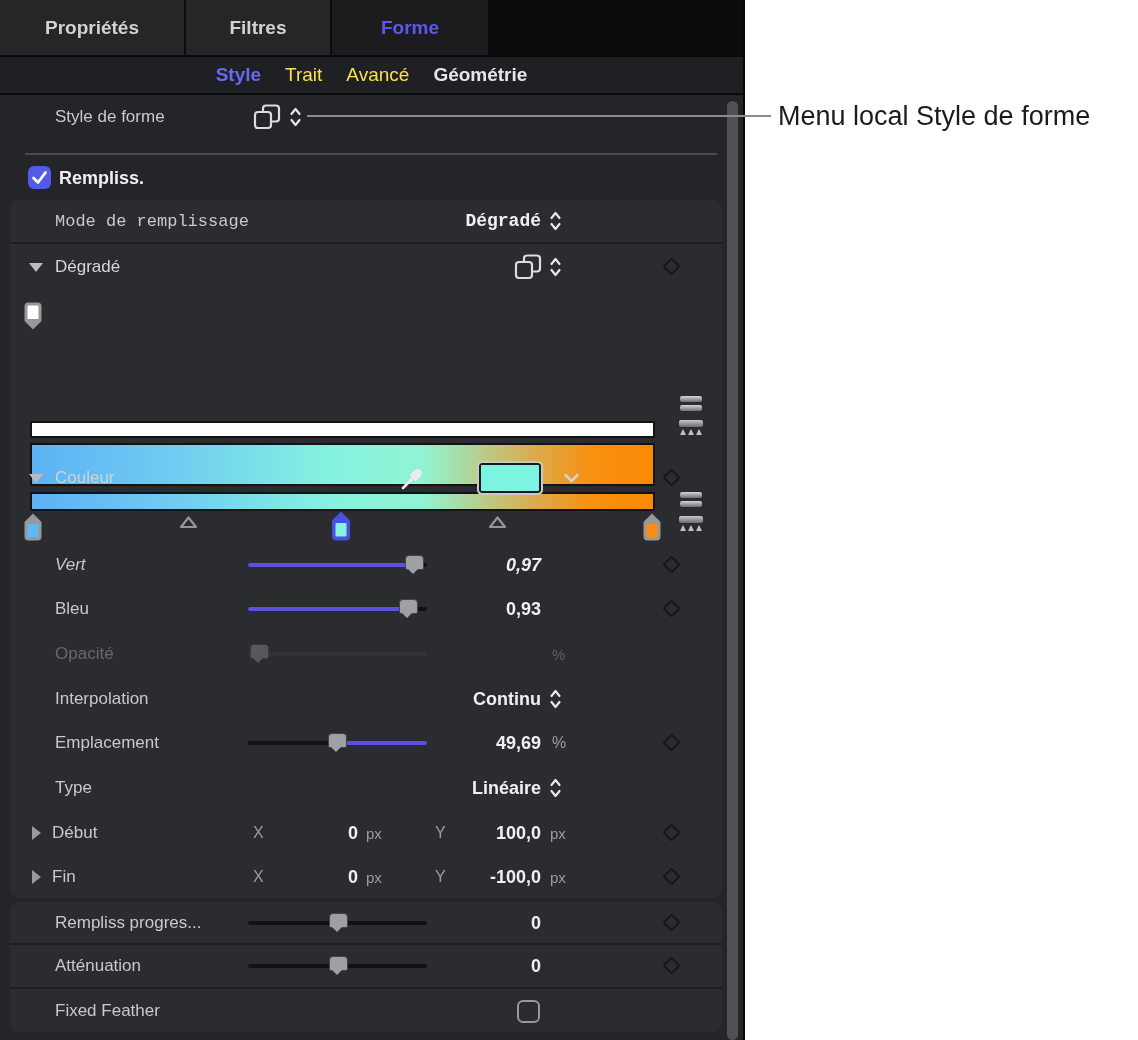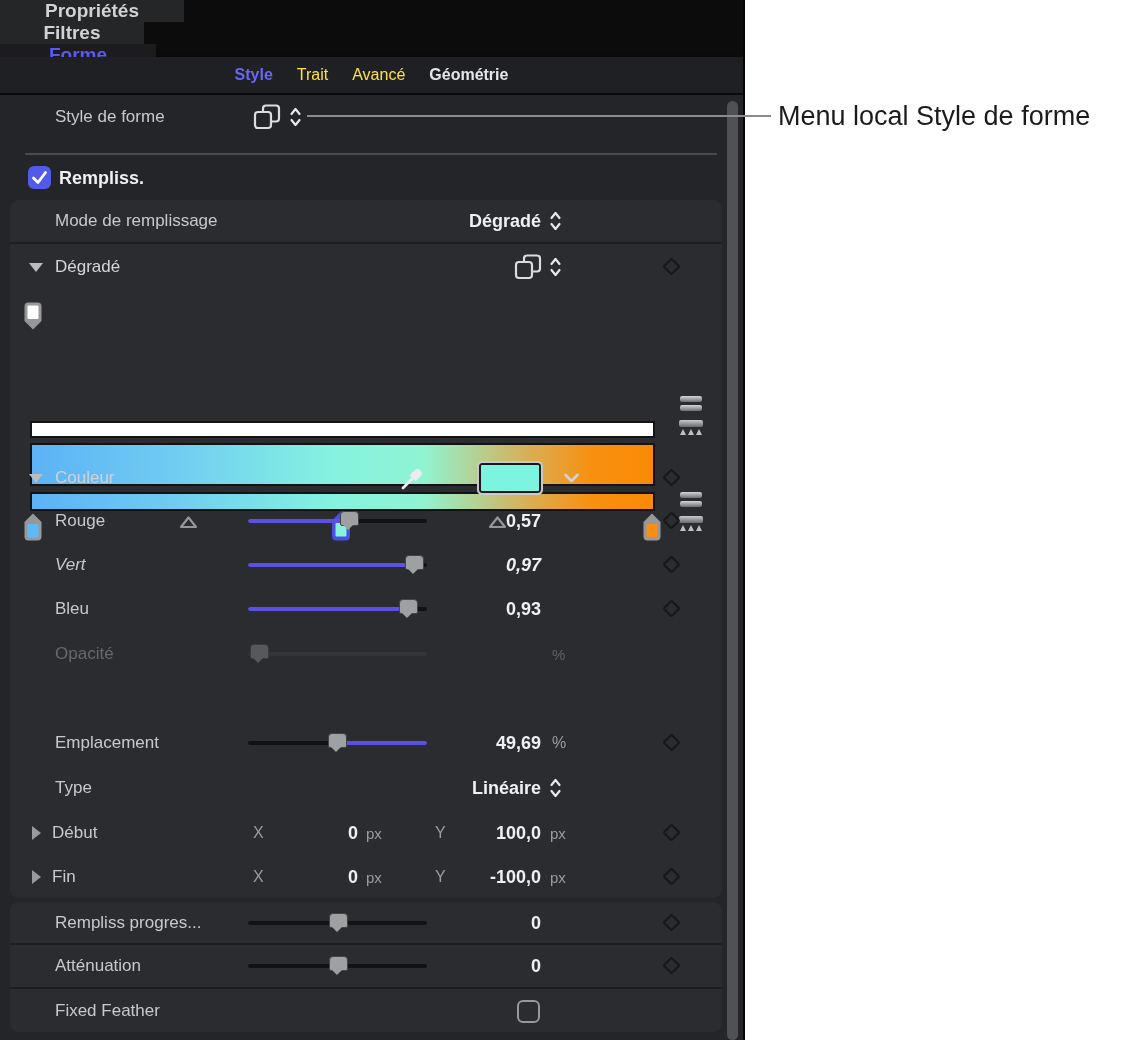--- a/index.html
+++ b/index.html
@@ -4,30 +4,30 @@
 <style>
   * { margin:0; padding:0; box-sizing:border-box; }
   body { background:#ffffff; font-family:"Liberation Sans", sans-serif; }
   .stage { position:relative; width:1138px; height:1040px; background:#ffffff; overflow:hidden; }
 
   .panel { position:absolute; left:0; top:0; width:745px; height:1040px;
            background:#242528; border-right:2px solid #060607; }
 
   
   .tabbar { position:absolute; left:0; top:0; width:743px; height:57px;
-            display:flex; background:#0c0c0d; border-bottom:2px solid #0a0a0b;flex-direction:column; }
+            display:flex; background:#0c0c0d; border-bottom:2px solid #0a0a0b; }
   .tab { height:55px; display:flex; align-items:center; justify-content:center;
          background:#252628; border-right:2px solid #0c0c0d;
          font-size:19px; font-weight:bold; color:#d2d2d4; }
   .tab:last-child { border-right:none; }
   .tab.active { background:#1c1c1e; color:#5b58ef; }
 
   .subtabbar { position:absolute; left:0; top:57px; width:743px; height:38px;
                display:flex; align-items:center; justify-content:center; gap:24px;
-               background:#1f2023; border-bottom:2px solid #0a0a0b; font-size:16px; }
+               background:#1f2023; border-bottom:2px solid #0a0a0b; font-size:19px; }
   .subtab { color:#fde047; }
   .subtab.active { color:#6a67f2; font-weight:bold; }
   .subtab.bright { color:#e6e6e8; font-weight:bold; }
 
   
   .rowlabel { position:absolute; left:45px; top:50%; transform:translateY(-50%);
               font-size:17px; color:#c9c9cb; white-space:nowrap; }
   .val { position:absolute; left:330px; width:201px; text-align:right; top:50%;
          transform:translateY(-50%); font-size:18px; font-weight:bold; color:#f0f0f2; }
   .unit { position:absolute; left:542px; top:50%; transform:translateY(-50%);
@@ -141,21 +141,21 @@
       <span class="checkbox-on" style="left:28px; top:8px;">
         <svg width="23" height="23" viewBox="0 0 23 23">
             <path d="M5.5 12 L10 16.5 L17.5 6.5" fill="none" stroke="#ffffff" stroke-width="2.8" stroke-linecap="round" stroke-linejoin="round"></path>
           </svg>
       </span>
       <span style="position:absolute; left:59px; top:50%; transform:translateY(-50%); font-size:18px; font-weight:bold; color:#efeff1;">Rempliss.</span>
     </div>
 
     <div class="group" style="top:200px; height:698px;">
 
-      <div class="prow" style="top:0; height:42px;">
+      <div class="prow" style="top:0; height:42px;font-family:Liberation Mono, monospace;">
         <span class="rowlabel">Mode de remplissage</span>
         <span class="val">Dégradé</span>
         <span class="updown">
           <svg width="13" height="22" viewBox="0 0 13 22">
             <path d="M2.5 8 L6.5 3 L10.5 8" fill="none" stroke="#e8e8ea" stroke-width="2.2" stroke-linecap="round" stroke-linejoin="round"></path>
             <path d="M2.5 14 L6.5 19 L10.5 14" fill="none" stroke="#e8e8ea" stroke-width="2.2" stroke-linecap="round" stroke-linejoin="round"></path>
           </svg>
         </span>
       </div>
       <div class="groupsep" style="top:42px;"></div>
@@ -260,31 +260,20 @@
         </span>
         <span class="swatch" style="background:#7df4e0;"></span>
         <span style="position:absolute; left:553px; top:50%; transform:translateY(-50%);">
           <svg width="17" height="11" viewBox="0 0 17 11">
               <path d="M2.5 2.5 L8.5 8.5 L14.5 2.5" fill="none" stroke="#d2d2d4" stroke-width="2.6" stroke-linecap="round" stroke-linejoin="round"></path>
             </svg>
         </span>
         <span class="kf"></span>
       </div>
 
-      <div class="prow" style="top:300px; height:42px;">
-        <span class="rowlabel">Rouge</span>
-        <div class="slider fill-left" style="--frac: 0.565;">
-          <div class="track">
-              <div class="fill"></div>
-            </div>
-            <div class="thumb"></div>
-        </div>
-        <span class="val">0,57</span>
-        <span class="kf"></span>
-      </div>
 
       <div class="prow" style="top:342px; height:45px;font-style:italic;">
         <span class="rowlabel">Vert</span>
         <div class="slider fill-left" style="--frac: 0.97;">
           <div class="track">
               <div class="fill"></div>
             </div>
             <div class="thumb"></div>
         </div>
         <span class="val">0,97</span>
@@ -305,20 +294,30 @@
 
       <div class="prow" style="top:431px; height:45px;">
         <span class="rowlabel dim">Opacité</span>
         <div class="slider fill-none disabled" style="--frac: 0.01;">
           <div class="track"></div>
             <div class="thumb"></div>
         </div>
         <span class="unit dim">%</span>
       </div>
 
+      <div class="prow" style="top:476px; height:45px;">
+        <span class="rowlabel">Interpolation</span>
+        <span class="val">Continu</span>
+        <span class="updown">
+          <svg width="13" height="22" viewBox="0 0 13 22">
+            <path d="M2.5 8 L6.5 3 L10.5 8" fill="none" stroke="#e8e8ea" stroke-width="2.2" stroke-linecap="round" stroke-linejoin="round"></path>
+            <path d="M2.5 14 L6.5 19 L10.5 14" fill="none" stroke="#e8e8ea" stroke-width="2.2" stroke-linecap="round" stroke-linejoin="round"></path>
+          </svg>
+        </span>
+      </div>
 
       <div class="prow" style="top:521px; height:44px;">
         <span class="rowlabel">Emplacement</span>
         <div class="slider fill-right" style="--frac: 0.4969;">
           <div class="track">
               <div class="fill"></div>
             </div>
             <div class="thumb"></div>
         </div>
         <span class="val">49,69</span>

